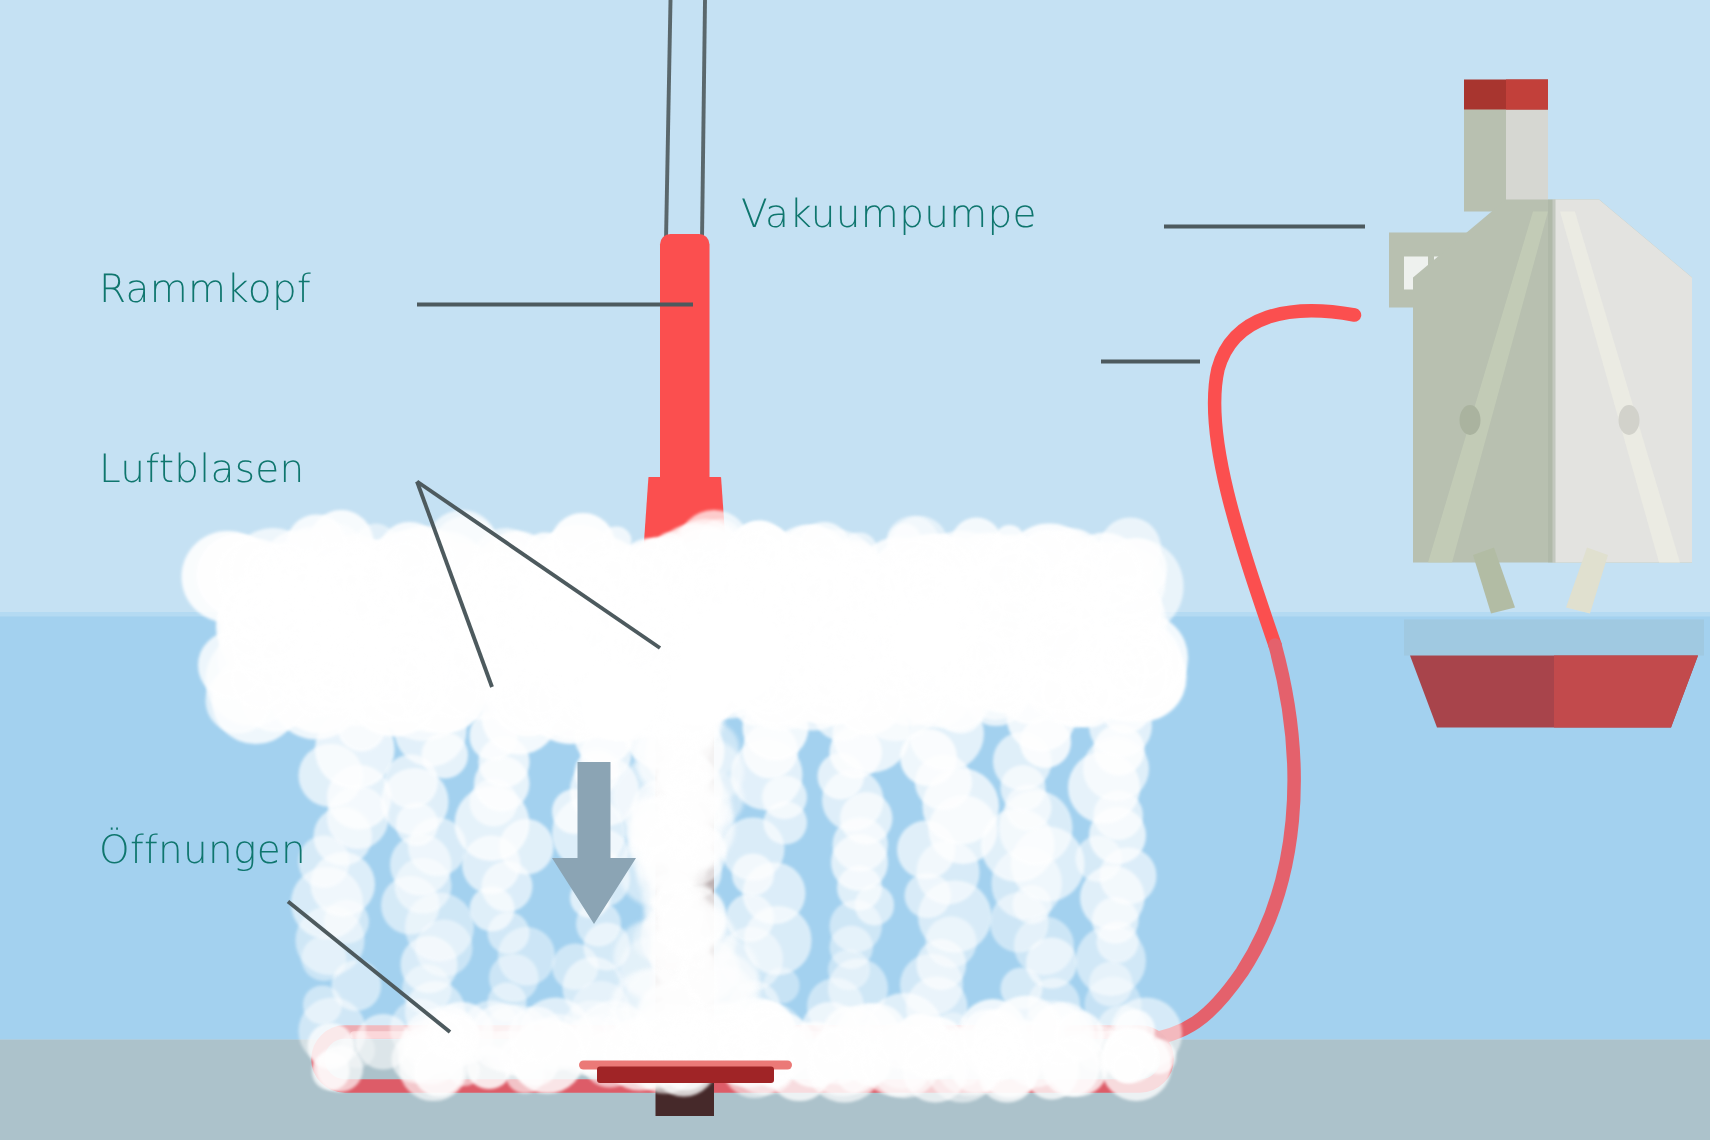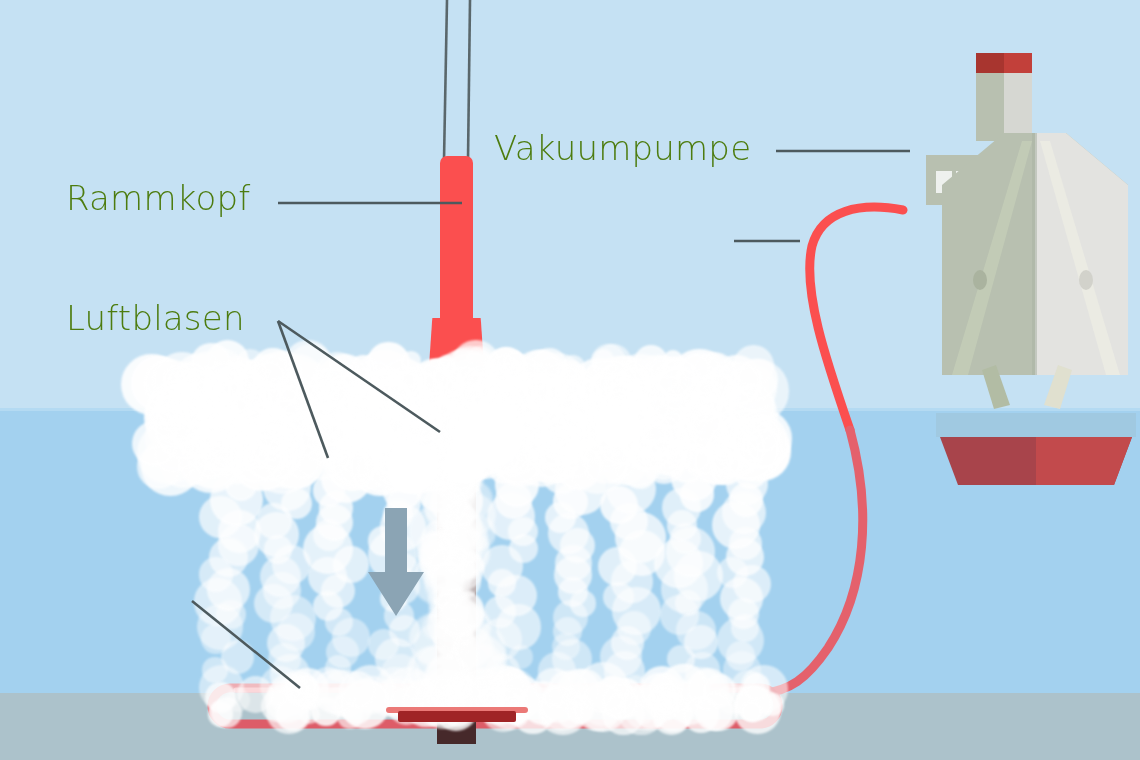--- a/index.html
+++ b/index.html
@@ -46,21 +46,21 @@
 
   
   .down-arrow{position:absolute;left:368px;top:508px;width:56px;height:108px;}
 
   
   .bubble-layer{position:absolute;left:0;top:0;width:1140px;height:760px;pointer-events:none;}
   .bub{position:absolute;border-radius:50%;background:#ffffff;}
 
   
   .label{
-    position:absolute;color:#4d7c0f;font-size:34px;letter-spacing:.2px;
+    position:absolute;color:#0f766e;font-size:26px;letter-spacing:.2px;
     font-family:"DejaVu Sans", sans-serif;font-weight:300;white-space:nowrap;
   }
   .leader-svg{position:absolute;left:0;top:0;width:1140px;height:760px;overflow:visible;}
 </style>
 </head>
 <body>
 
 <div id="stage">
 
   <div class="sky"></div>
@@ -1039,15 +1039,16 @@
       <line x1="278" y1="203" x2="462" y2="203" stroke="#4d5a5e" stroke-width="2.6"></line>
       <line x1="278" y1="321" x2="328" y2="458" stroke="#4d5a5e" stroke-width="2.6"></line>
       <line x1="278" y1="321" x2="440" y2="432" stroke="#4d5a5e" stroke-width="2.6"></line>
       <line x1="192" y1="601" x2="300" y2="688" stroke="#4d5a5e" stroke-width="2.6"></line>
       <line x1="776" y1="151" x2="910" y2="151" stroke="#4d5a5e" stroke-width="2.6"></line>
       <line x1="734" y1="241" x2="800" y2="241" stroke="#4d5a5e" stroke-width="2.6"></line>
     </svg>
 
   <div class="label" style="left:66px;top:298px;">Luftblasen</div>
   <div class="label" style="left:66px;top:178px;">Rammkopf</div>
+  <div class="label" style="left:66px;top:552px;">Öffnungen</div>
   <div class="label" style="left:494px;top:128px;">Vakuumpumpe</div>
 
 </div>
 
 </body></html>

